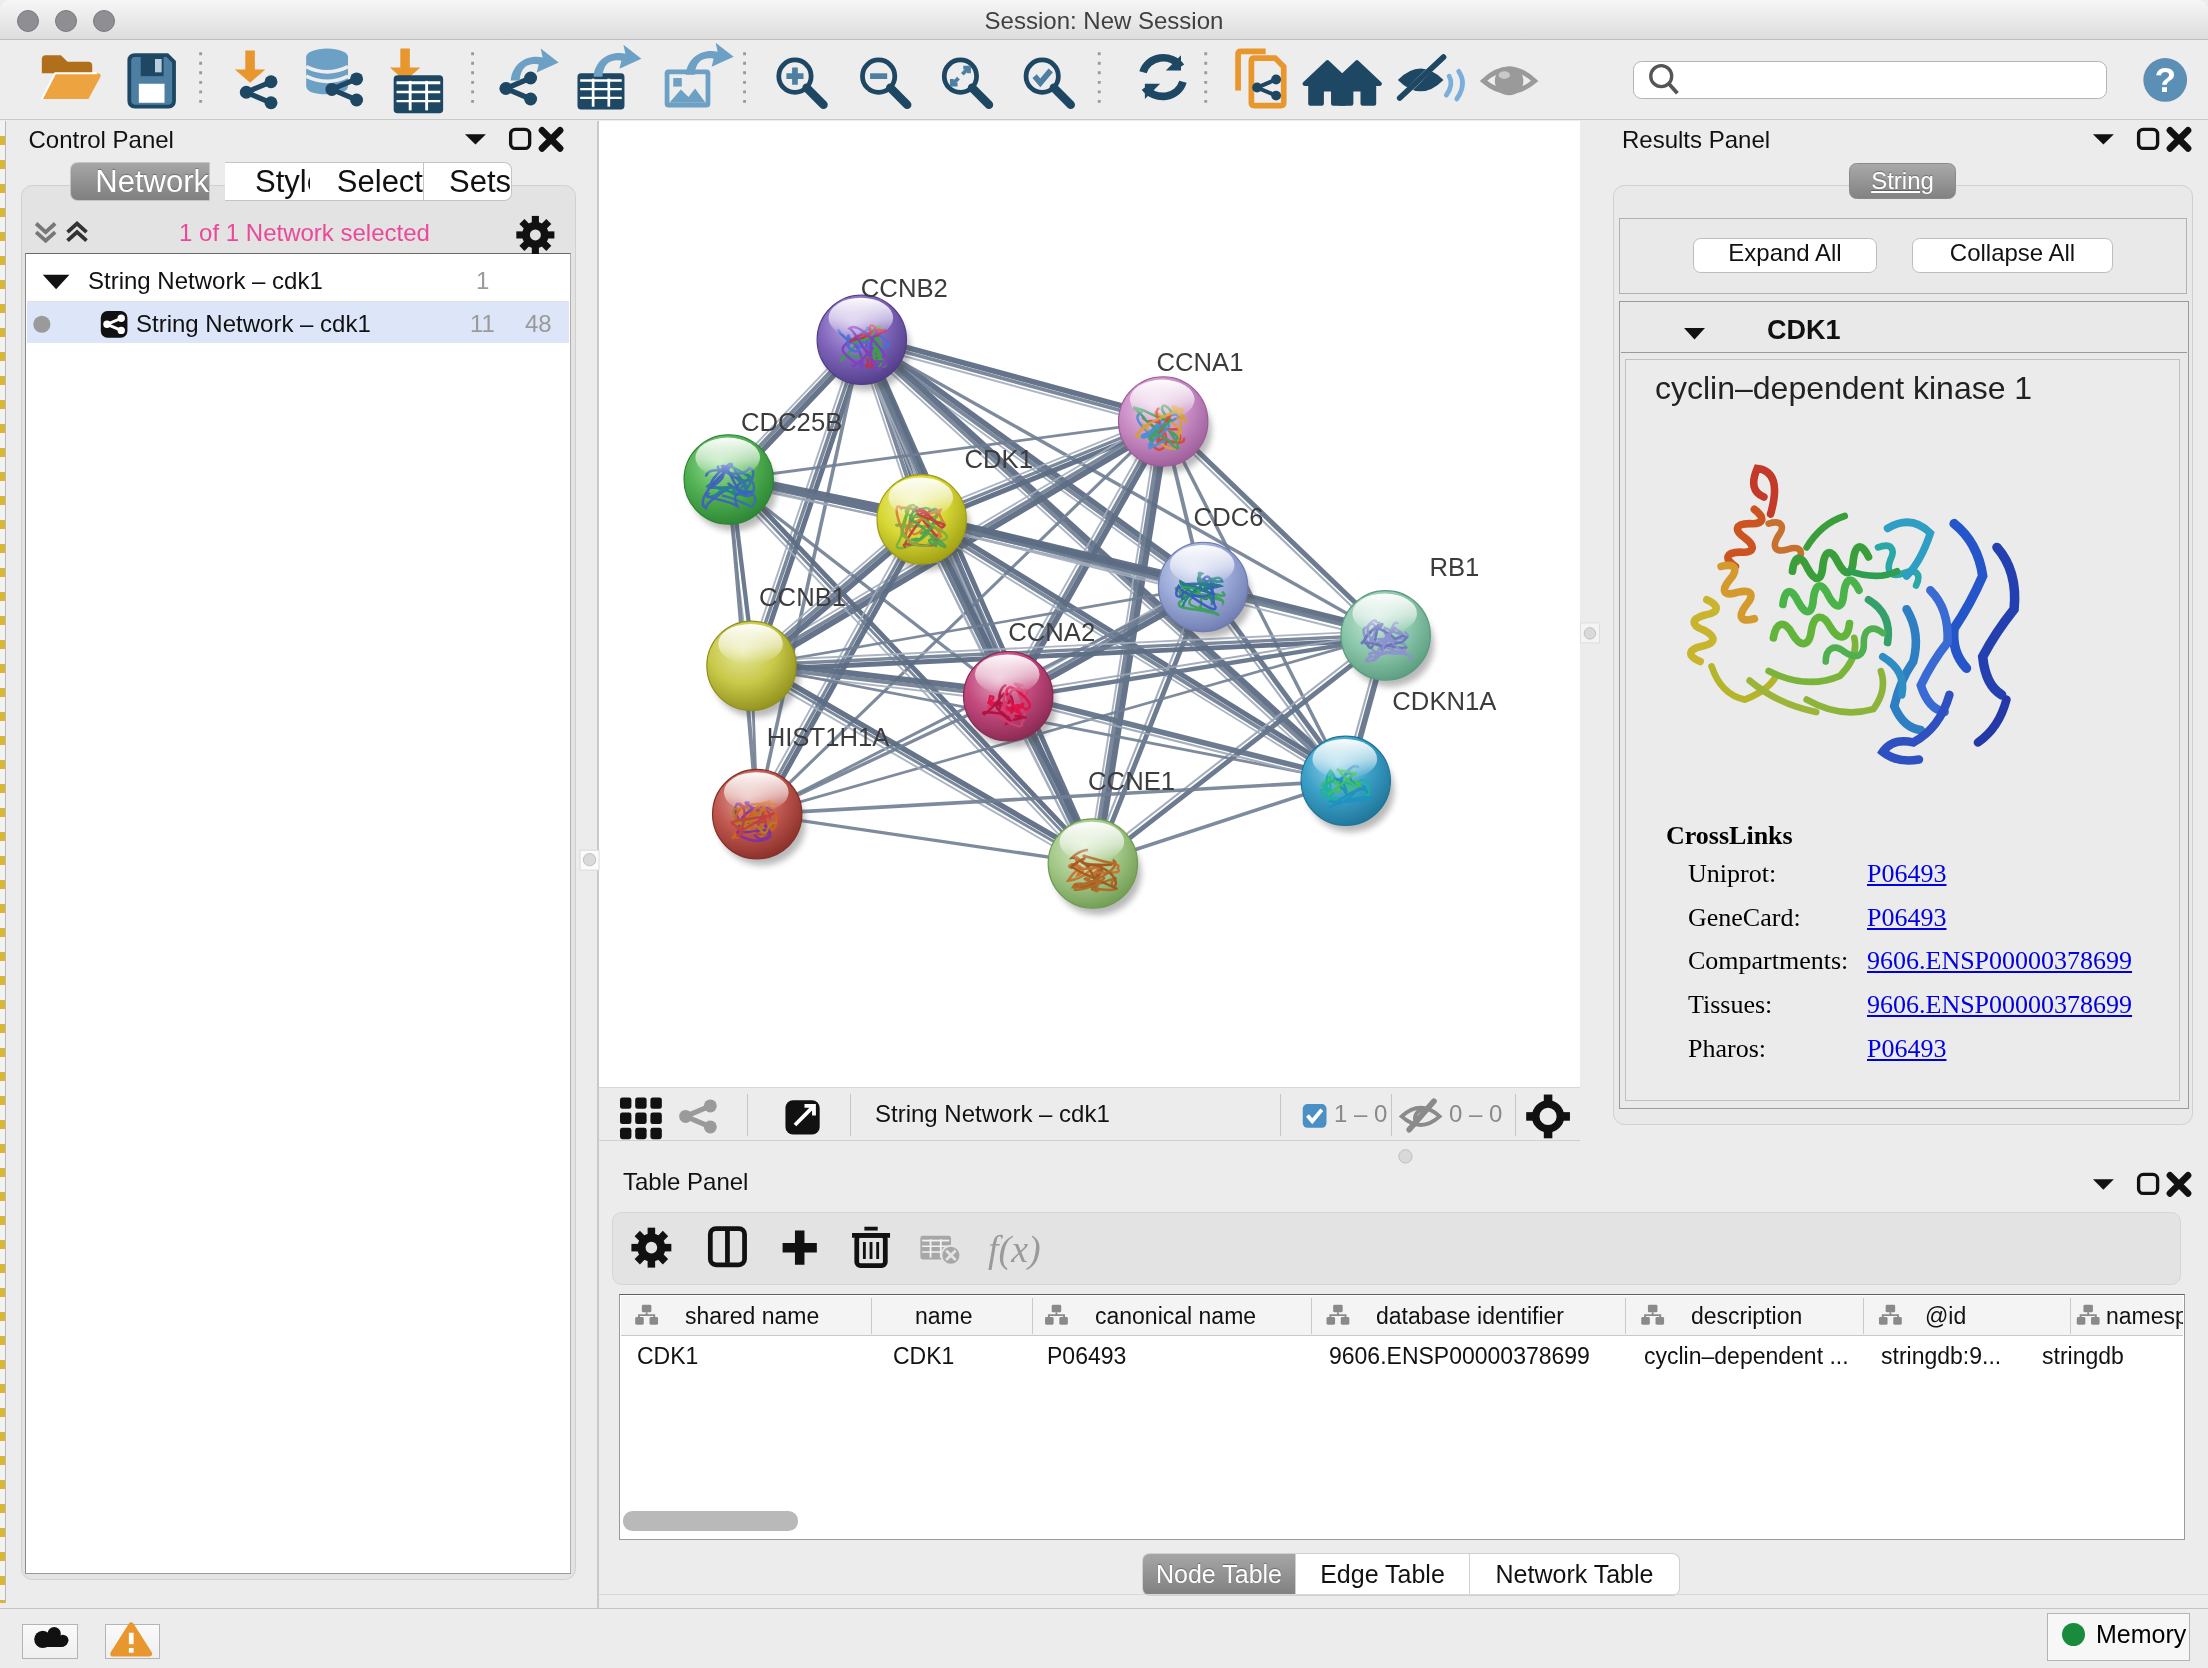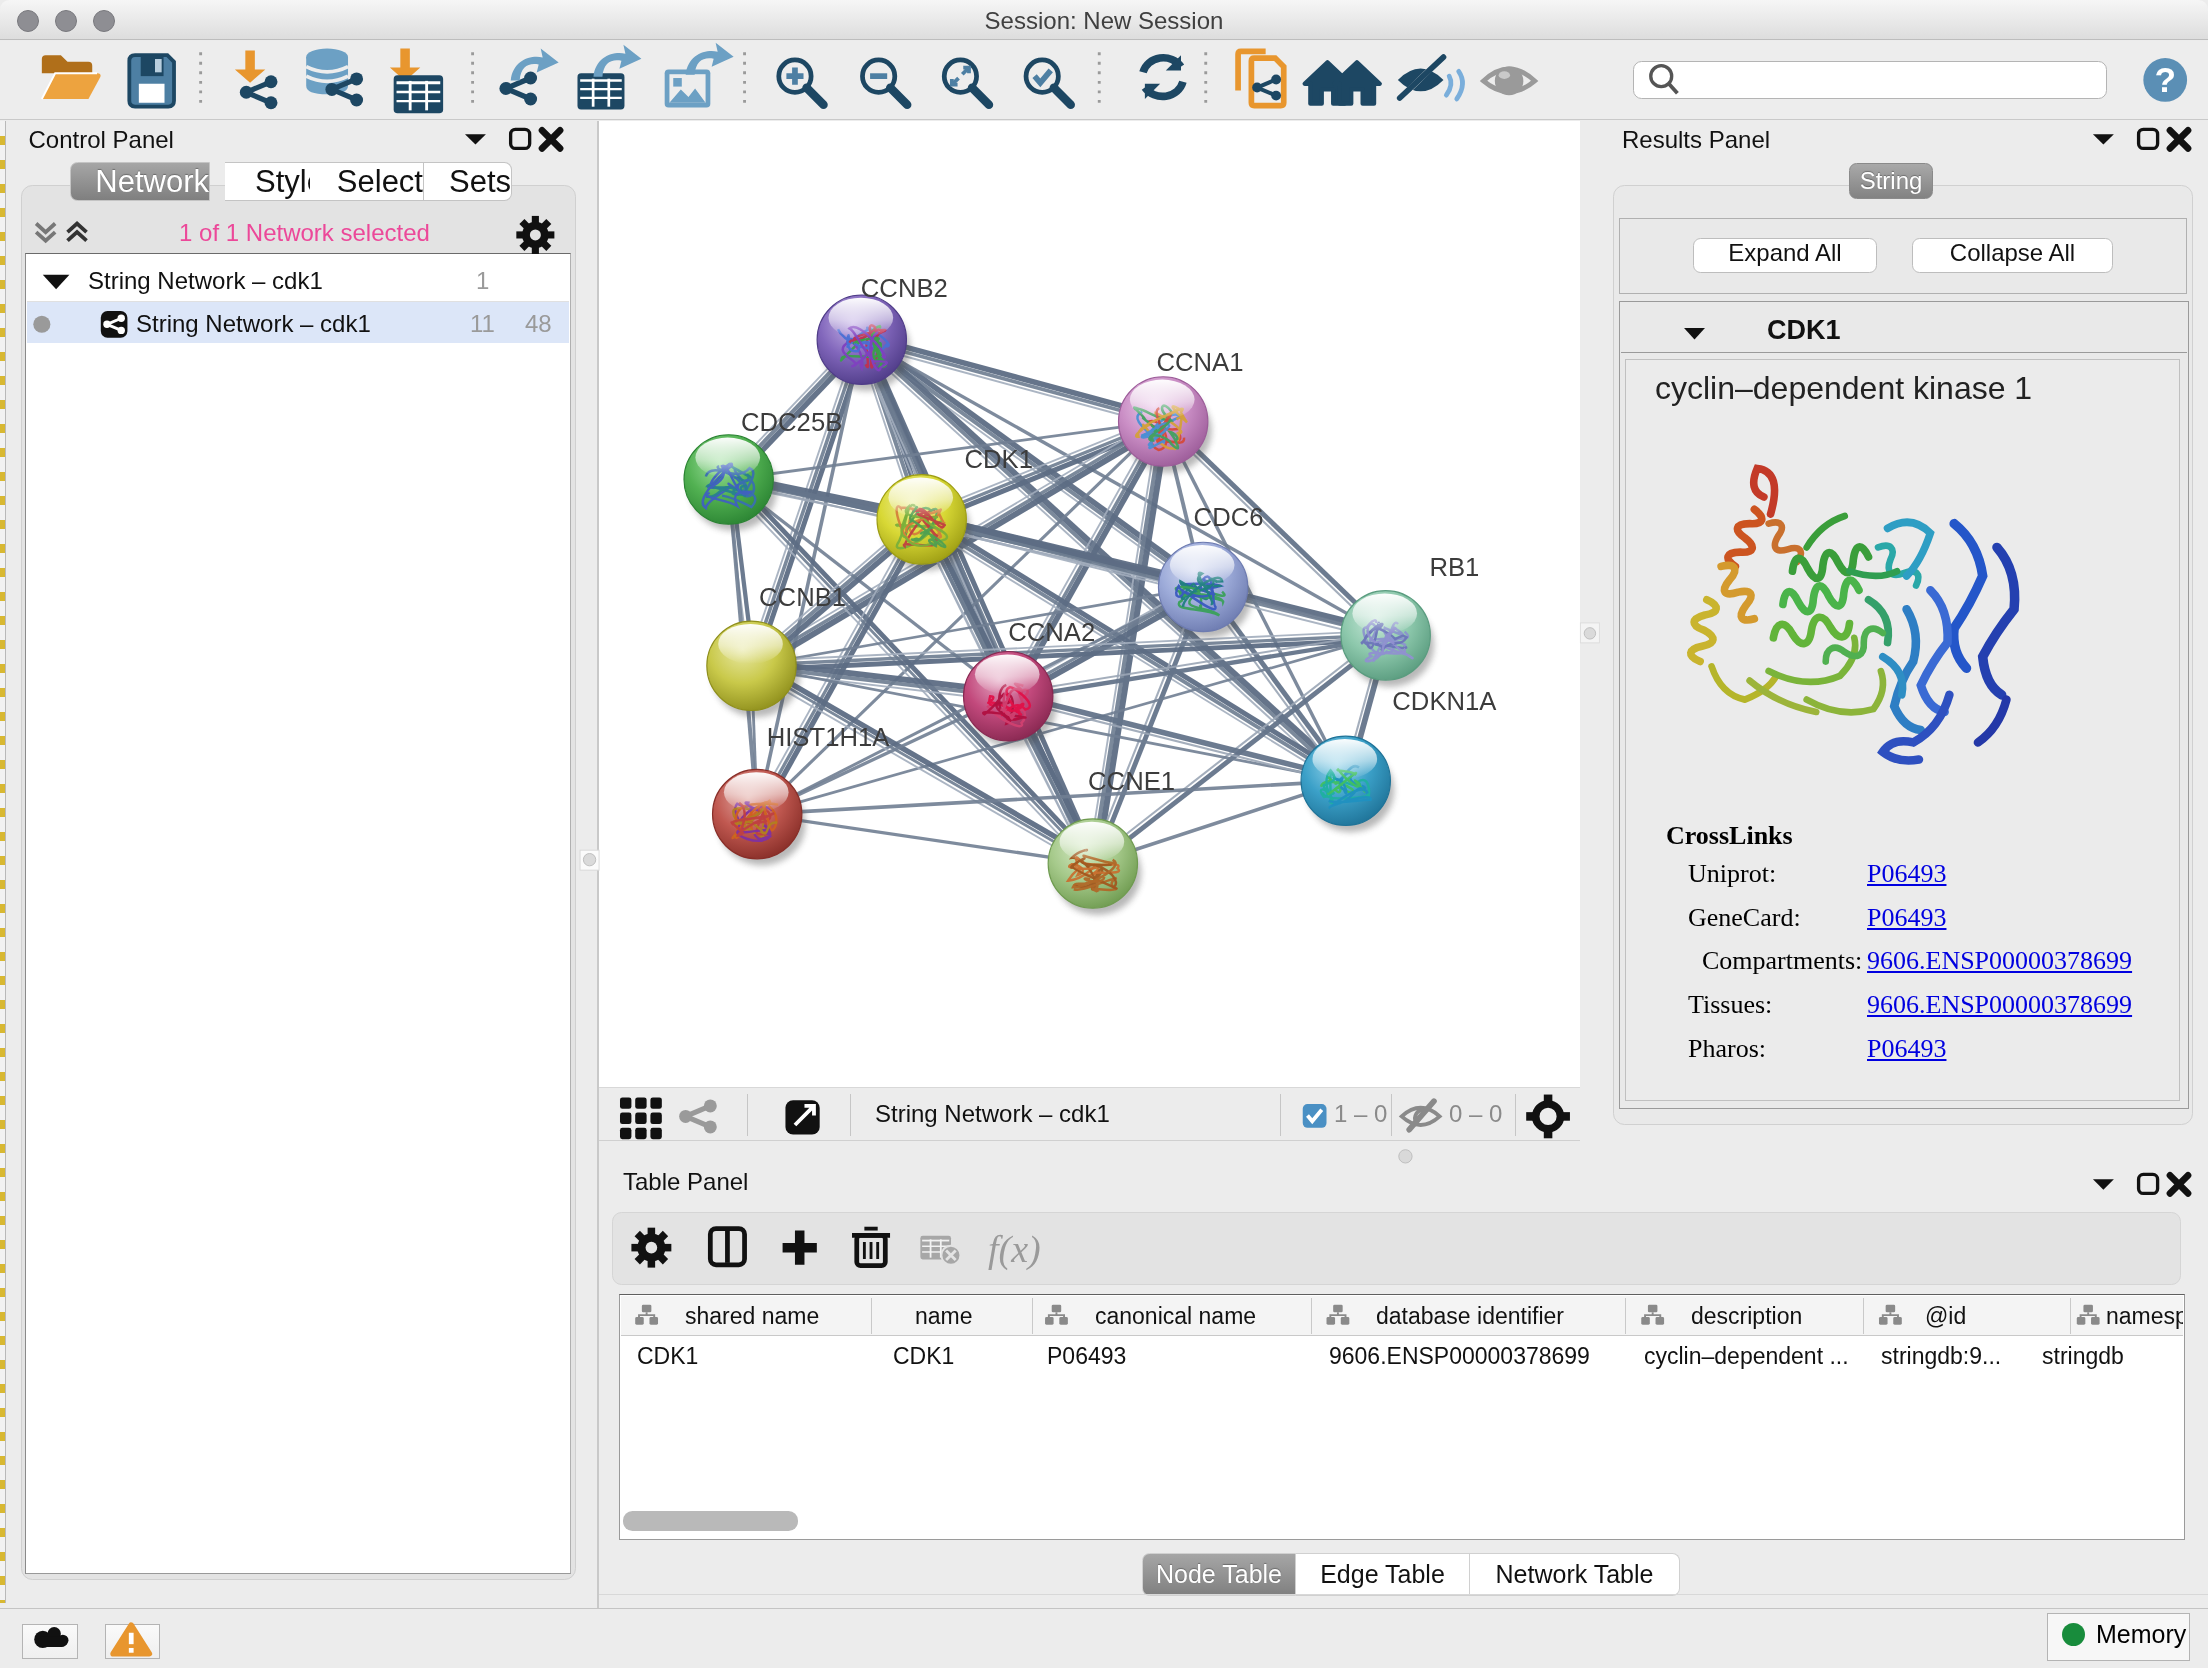--- a/index.html
+++ b/index.html
@@ -44,23 +44,23 @@
   #netview { position:absolute; left:599px; top:121px; width:981px; height:966px; background:#ffffff; }
   #netbar { position:absolute; left:599px; top:1087px; width:981px; height:54px; background:#ececec;
     border-top:1px solid #d8d8d8; border-bottom:1px solid #d0d0d0;}
   .nbsep { position:absolute; top:1094px; height:42px; width:1px; background:#c6c6c6; }
   
   #hsplit { position:absolute; left:599px; top:1142px; width:1609px; height:27px; background:#ececec; }
 
   
   #results { position:absolute; left:1580px; top:121px; width:629px; height:1023px; background:#ececec;}
   #rp-title { position:absolute; left:1622px; top:126px; font-size:24px; color:#111; }
-  #stringtab { position:absolute; left:1849px; top:163px; z-index:6; width:84px; height:36px;
+  #stringtab { position:absolute; left:1849px; top:163px; z-index:6; width:107px; height:36px;
     background:linear-gradient(#a9a9a9,#828282); border:1px solid #8a8a8a; border-radius:7.6px;
-    color:#fff; font-size:24px; text-align:center; line-height:34px; text-shadow:0 -1px 1px rgba(0,0,0,.3);}
+    color:#fff; font-size:24px; text-align:center; line-height:34px; text-shadow:0 -1px 1px rgba(0,0,0,.3);text-decoration:underline;}
   #rp-box { position:absolute; left:1613px; top:185px; width:580px; height:940px;
     background:#e9e9e9; border:1px solid #d0d0d0; border-radius:11.4px; }
   #rp-btnrow { position:absolute; left:1619px; top:218px; width:568px; height:76px; border:1.9px solid #b0b0b0; background:#e9e9e9;}
   .rpbtn { position:absolute; top:238px; height:35px; background:#fff; border:1px solid #bdbdbd; border-radius:7.6px;
     font-size:24px; color:#111; text-align:center; }
   #rp-section { position:absolute; left:1619px; top:301px; width:570px; height:808px; border:1.9px solid #9a9a9a; background:#e9e9e9; }
   #rp-sechead { position:absolute; left:1621px; top:302px; width:566px; height:51px; border-bottom:1.9px solid #9a9a9a; }
   #rp-inner { position:absolute; left:1625px; top:359px; width:555px; height:742px; background:#ebebeb; border:1px solid #c0c0c0; }
   .xl-label { position:absolute; font-family:"Liberation Serif", serif; font-size:26px; color:#000; }
   .xl-link { position:absolute; font-family:"Liberation Serif", serif; font-size:26px; color:#0000e0; text-decoration:underline; }
@@ -517,21 +517,21 @@
 <path d="M150 95 Q165 70 190 62" fill="none" stroke="#3a9e3a" stroke-width="7" stroke-linecap="round"></path>
 <path d="M230 210 Q255 225 250 250" fill="none" stroke="#2e8ec4" stroke-width="8" stroke-linecap="round"></path>
 <path d="M90 235 Q120 260 160 268" fill="none" stroke="#9cb43a" stroke-width="7" stroke-linecap="round"></path>
 <path d="M170 215 C170 201 179 196 190 205 C202 213 211 209 210 195 C210 181 219 176 230 185" fill="none" stroke="#50b050" stroke-width="7" stroke-linecap="round"></path>
 </svg>
 <div class="xl-label" style="left:1666px; top:821px; font-weight:bold;">CrossLinks</div>
 <div class="xl-label" style="left:1688px; top:859px;">Uniprot:</div>
 <div class="xl-link" style="left:1867px; top:859px;">P06493</div>
 <div class="xl-label" style="left:1688px; top:903px;">GeneCard:</div>
 <div class="xl-link" style="left:1867px; top:903px;">P06493</div>
-<div class="xl-label" style="left:1688px; top:946px;margin-left:14px;">Compartments:</div>
+<div class="xl-label" style="left:1688px; top:946px;">Compartments:</div>
 <div class="xl-link" style="left:1867px; top:946px;">9606.ENSP00000378699</div>
 <div class="xl-label" style="left:1688px; top:990px;">Tissues:</div>
 <div class="xl-link" style="left:1867px; top:990px;">9606.ENSP00000378699</div>
 <div class="xl-label" style="left:1688px; top:1034px;">Pharos:</div>
 <div class="xl-link" style="left:1867px; top:1034px;">P06493</div>
 
 <div id="tp"></div>
 <div id="tp-title">Table Panel</div>
 <div id="tp-toolbar"></div>
 <div id="tp-icons"></div>

